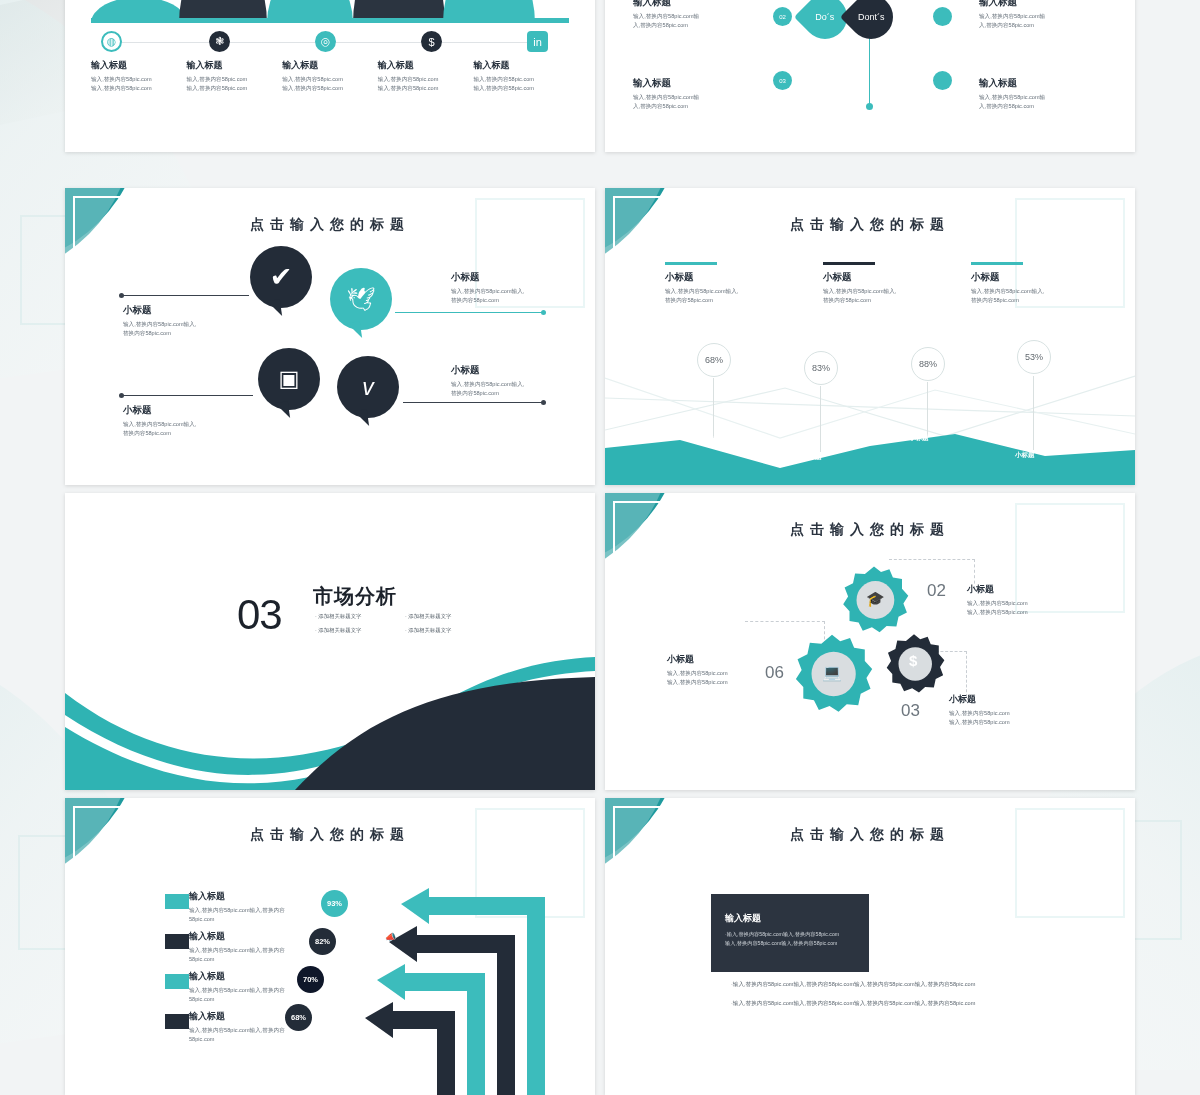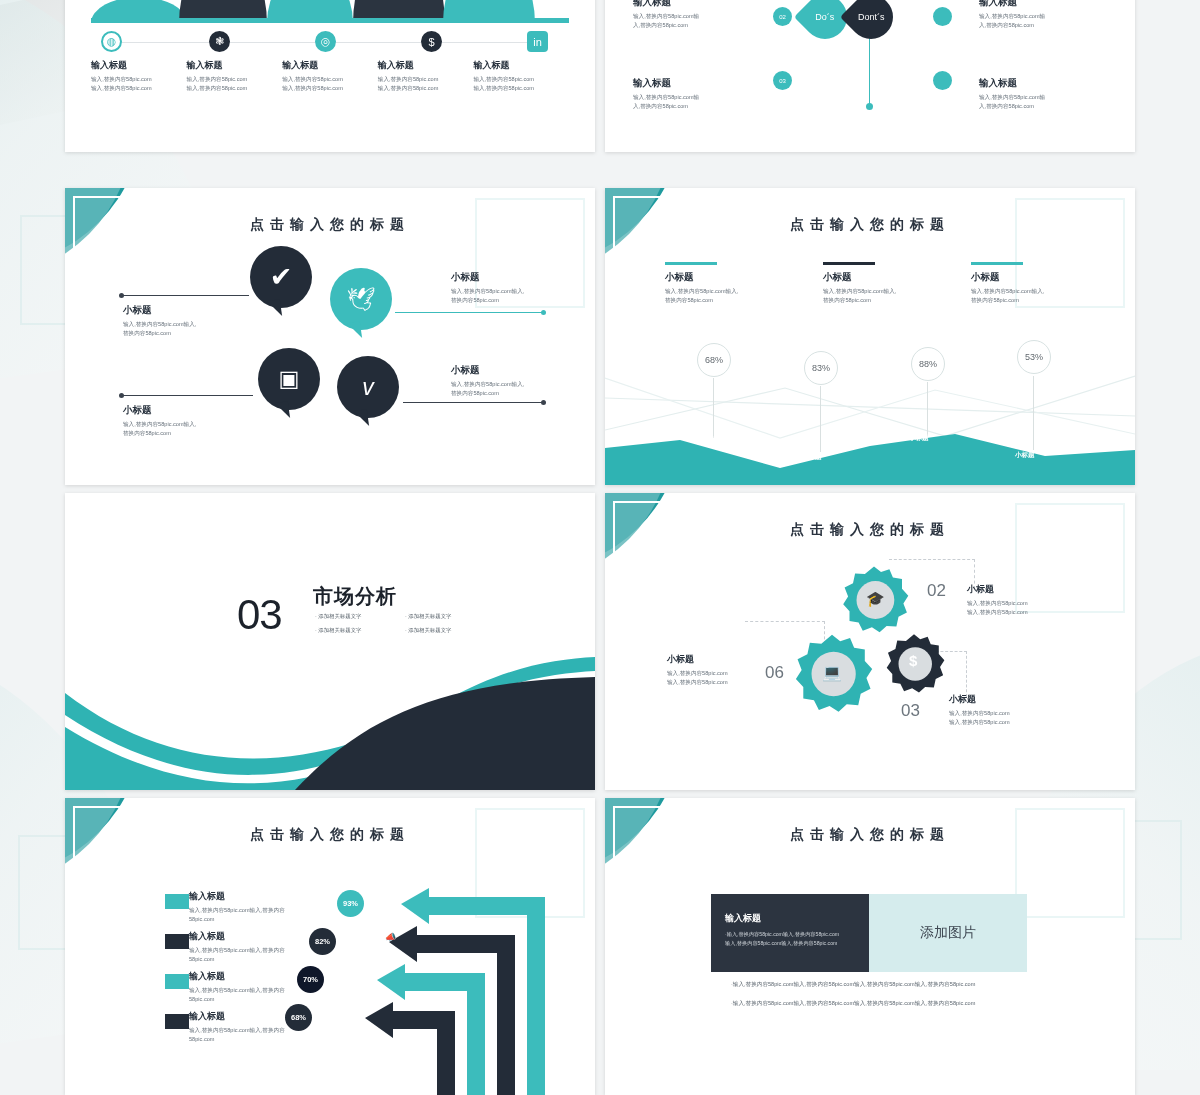--- a/index.html
+++ b/index.html
@@ -512,21 +512,21 @@
           <div class="p-xs">58pic.com</div>
         </div>
 
         <svg style="position:absolute;left:276px;top:84px;width:254px;height:213px;" viewBox="0 0 254 213">
           <path d="M60 22 L88 6 L88 15 L204 15 L204 213 L186 213 L186 33 L88 33 L88 42 Z" fill="#3cbcbc"></path>
           <path d="M48 60 L76 44 L76 53 L174 53 L174 213 L156 213 L156 71 L76 71 L76 80 Z" fill="#232c38"></path>
           <path d="M36 98 L64 82 L64 91 L144 91 L144 213 L126 213 L126 109 L64 109 L64 118 Z" fill="#3cbcbc"></path>
           <path d="M24 136 L52 120 L52 129 L114 129 L114 213 L96 213 L96 147 L52 147 L52 156 Z" fill="#232c38"></path>
         </svg>
 
-        <div class="abadge" style="left:272px;top:92px;background:#3cbcbc;">93%</div>
+        <div class="abadge" style="left:256px;top:92px;background:#3cbcbc;">93%</div>
         <div class="abadge" style="left:244px;top:130px;background:#232c38;">82%</div>
         <div class="abadge" style="left:232px;top:168px;background:#0f172a;">70%</div>
         <div class="abadge" style="left:220px;top:206px;background:#232c38;">68%</div>
 
         <span class="arr-ico" style="left:332px;top:96px;">⏻</span>
         <span class="arr-ico" style="left:320px;top:134px;">📣</span>
         <span class="arr-ico" style="left:308px;top:172px;">☂</span>
         <span class="arr-ico" style="left:296px;top:210px;">◷</span>
       </div>
     </div>
@@ -546,23 +546,20 @@
         </div>
 
         <div class="s-title">点击输入您的标题</div>
 
         <div class="panel-dark" style="left:106px;top:96px;width:158px;height:78px;padding:18px 14px;">
           <div style="font-size:9px;font-weight:bold;color:#ffffff;margin-bottom:5px;">输入标题</div>
           <div style="font-size:5.2px;color:#cfd4d9;line-height:1.7;">·输入,替换内容58pic.com输入,替换内容58pic.com</div>
           <div style="font-size:5.2px;color:#cfd4d9;line-height:1.7;">输入,替换内容58pic.com输入,替换内容58pic.com</div>
         </div>
 
-        <div class="panel-light" style="left:264px;top:96px;width:158px;height:78px;">
-          <span>添加图片</span>
-        </div>
 
         <div class="bullets8" style="left:126px;top:182px;">
           <p>·输入,替换内容58pic.com输入,替换内容58pic.com输入,替换内容58pic.com输入,替换内容58pic.com</p>
           <p>·输入,替换内容58pic.com输入,替换内容58pic.com输入,替换内容58pic.com输入,替换内容58pic.com</p>
         </div>
       </div>
     </div>
 
   </div>
 </div>

